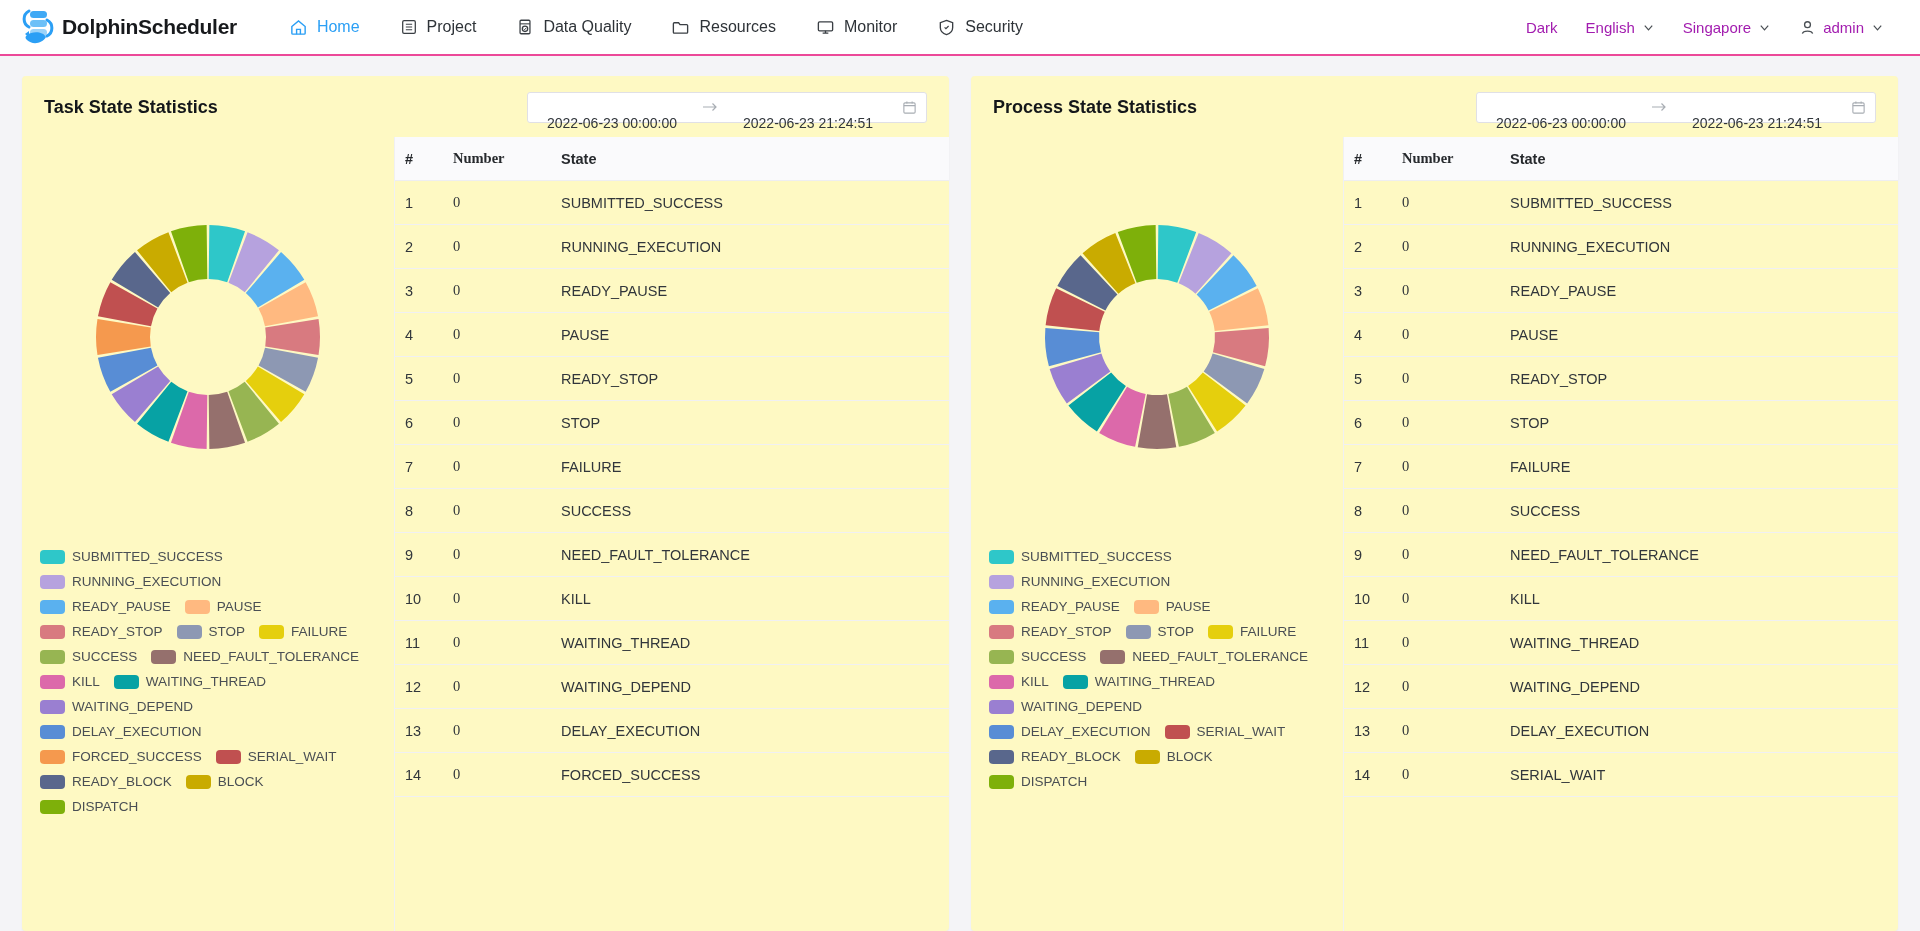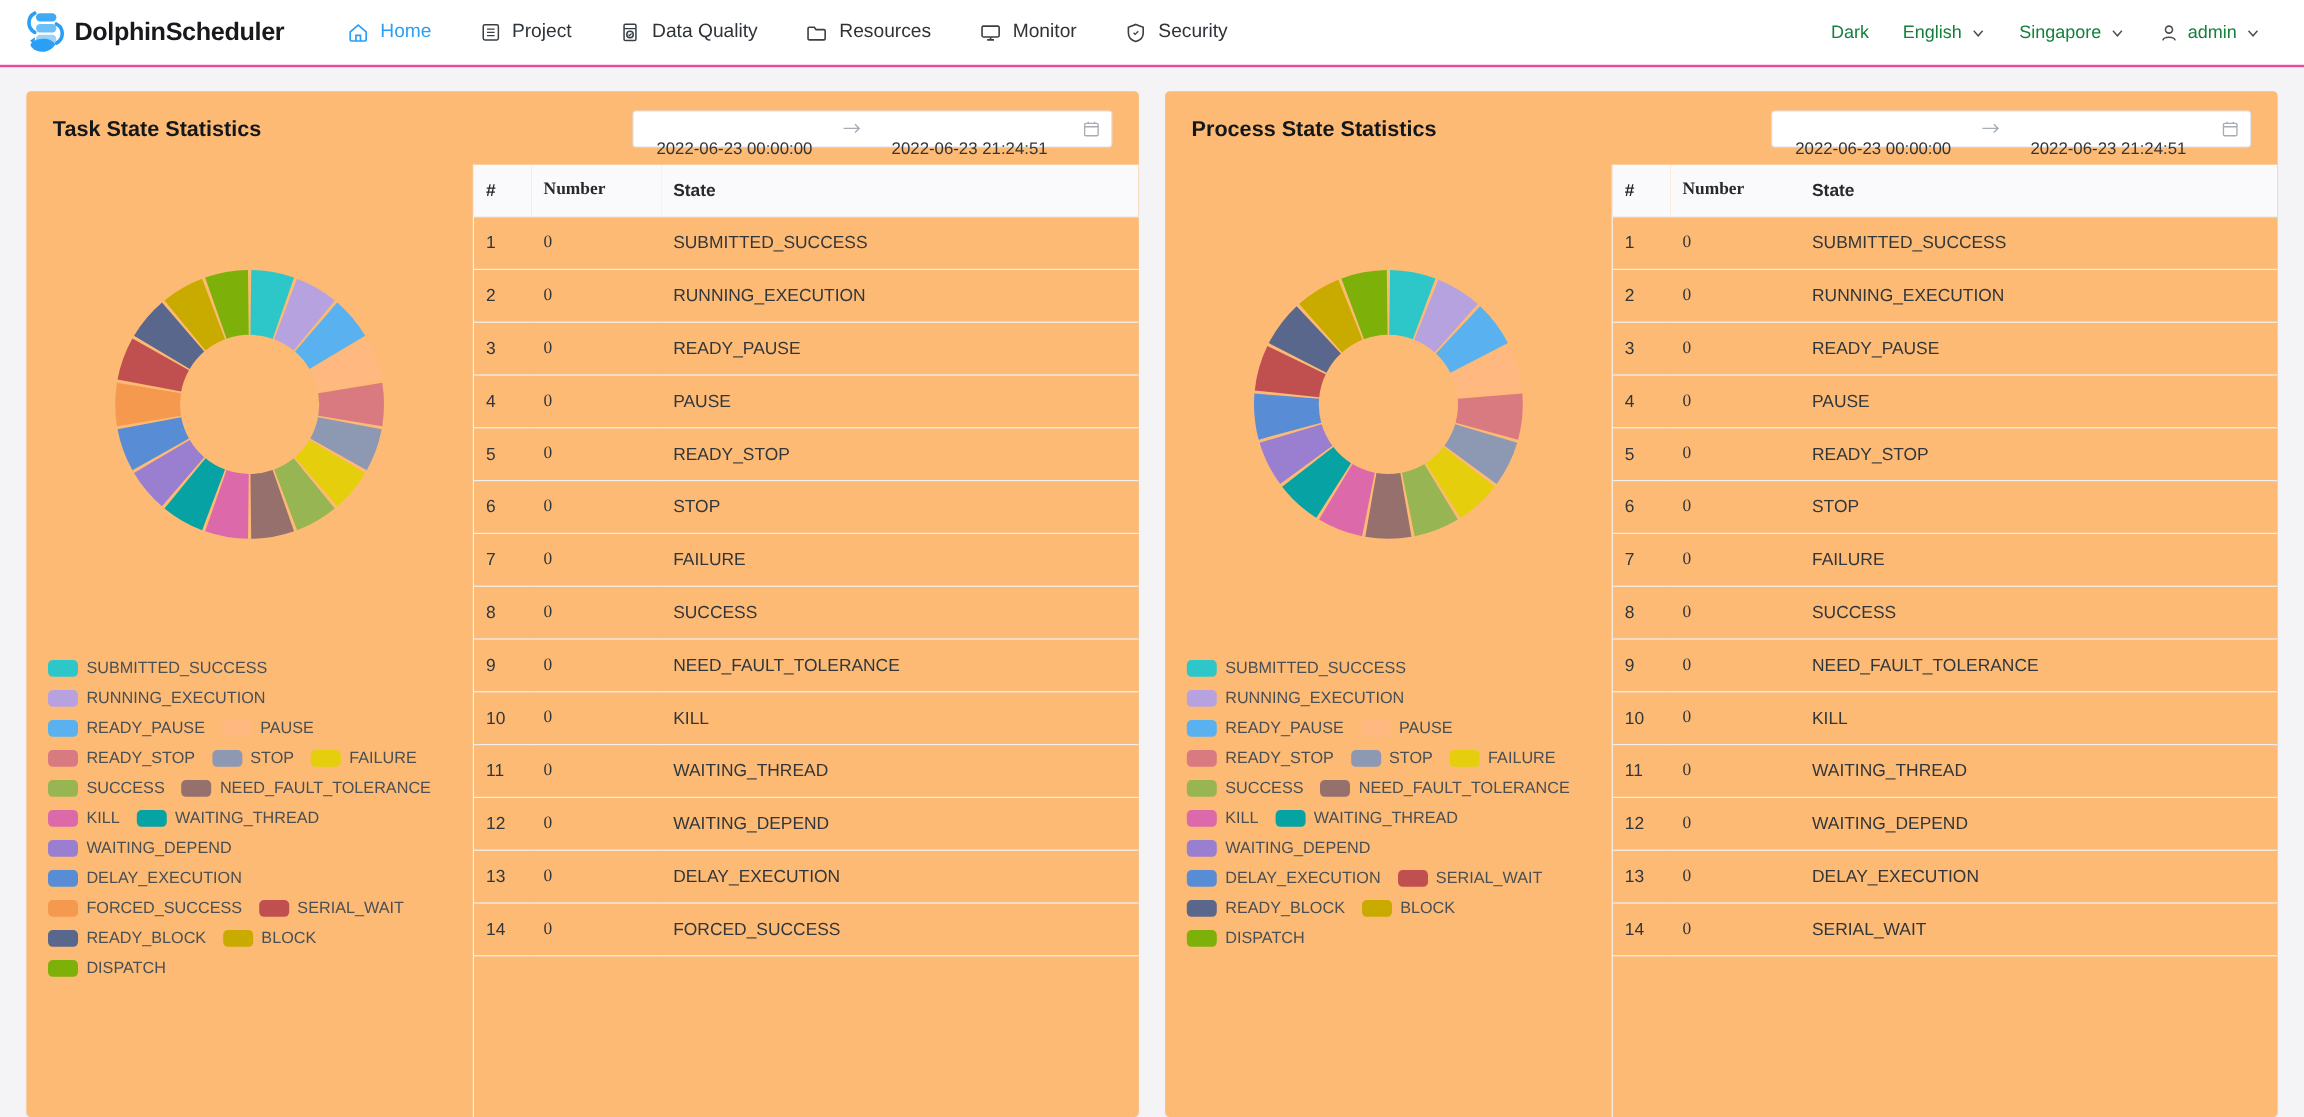--- a/index.html
+++ b/index.html
@@ -34,34 +34,34 @@
     font-size: 16px; color: #2e3338; cursor: pointer; white-space: nowrap;
   }
   .nav-item.active { color: #2b9ff5; }
   .nav-item svg { display: block; }
 
   .topbar-right {
     margin-left: auto; display: flex; align-items: center; gap: 0;
   }
   .tb-btn {
     display: flex; align-items: center; gap: 7px;
-    font-size: 15px; color: #15803d; padding: 0 14px; height: 56px;
+    font-size: 15px; color: #a21caf; padding: 0 14px; height: 56px;
     cursor: pointer; white-space: nowrap;
   }
   .caret { width: 13px; height: 13px; display: block; }
   .user-ico { width: 17px; height: 17px; display: block; }
 
   
   .content {
     padding: 20px 22px 0 22px;
     display: flex; gap: 22px;
     height: calc(931px - 56px);
   }
   .card {
-    background: #fdba74;
+    background: #fef9c3;
     border-radius: 4px;
     box-shadow: 0 1px 2px rgba(0,0,0,0.045);
     flex: 1 1 0;
     min-width: 0;
     display: flex;
     flex-direction: column;
     overflow: hidden;
   }
   .card-head {
     display: flex; align-items: center;

